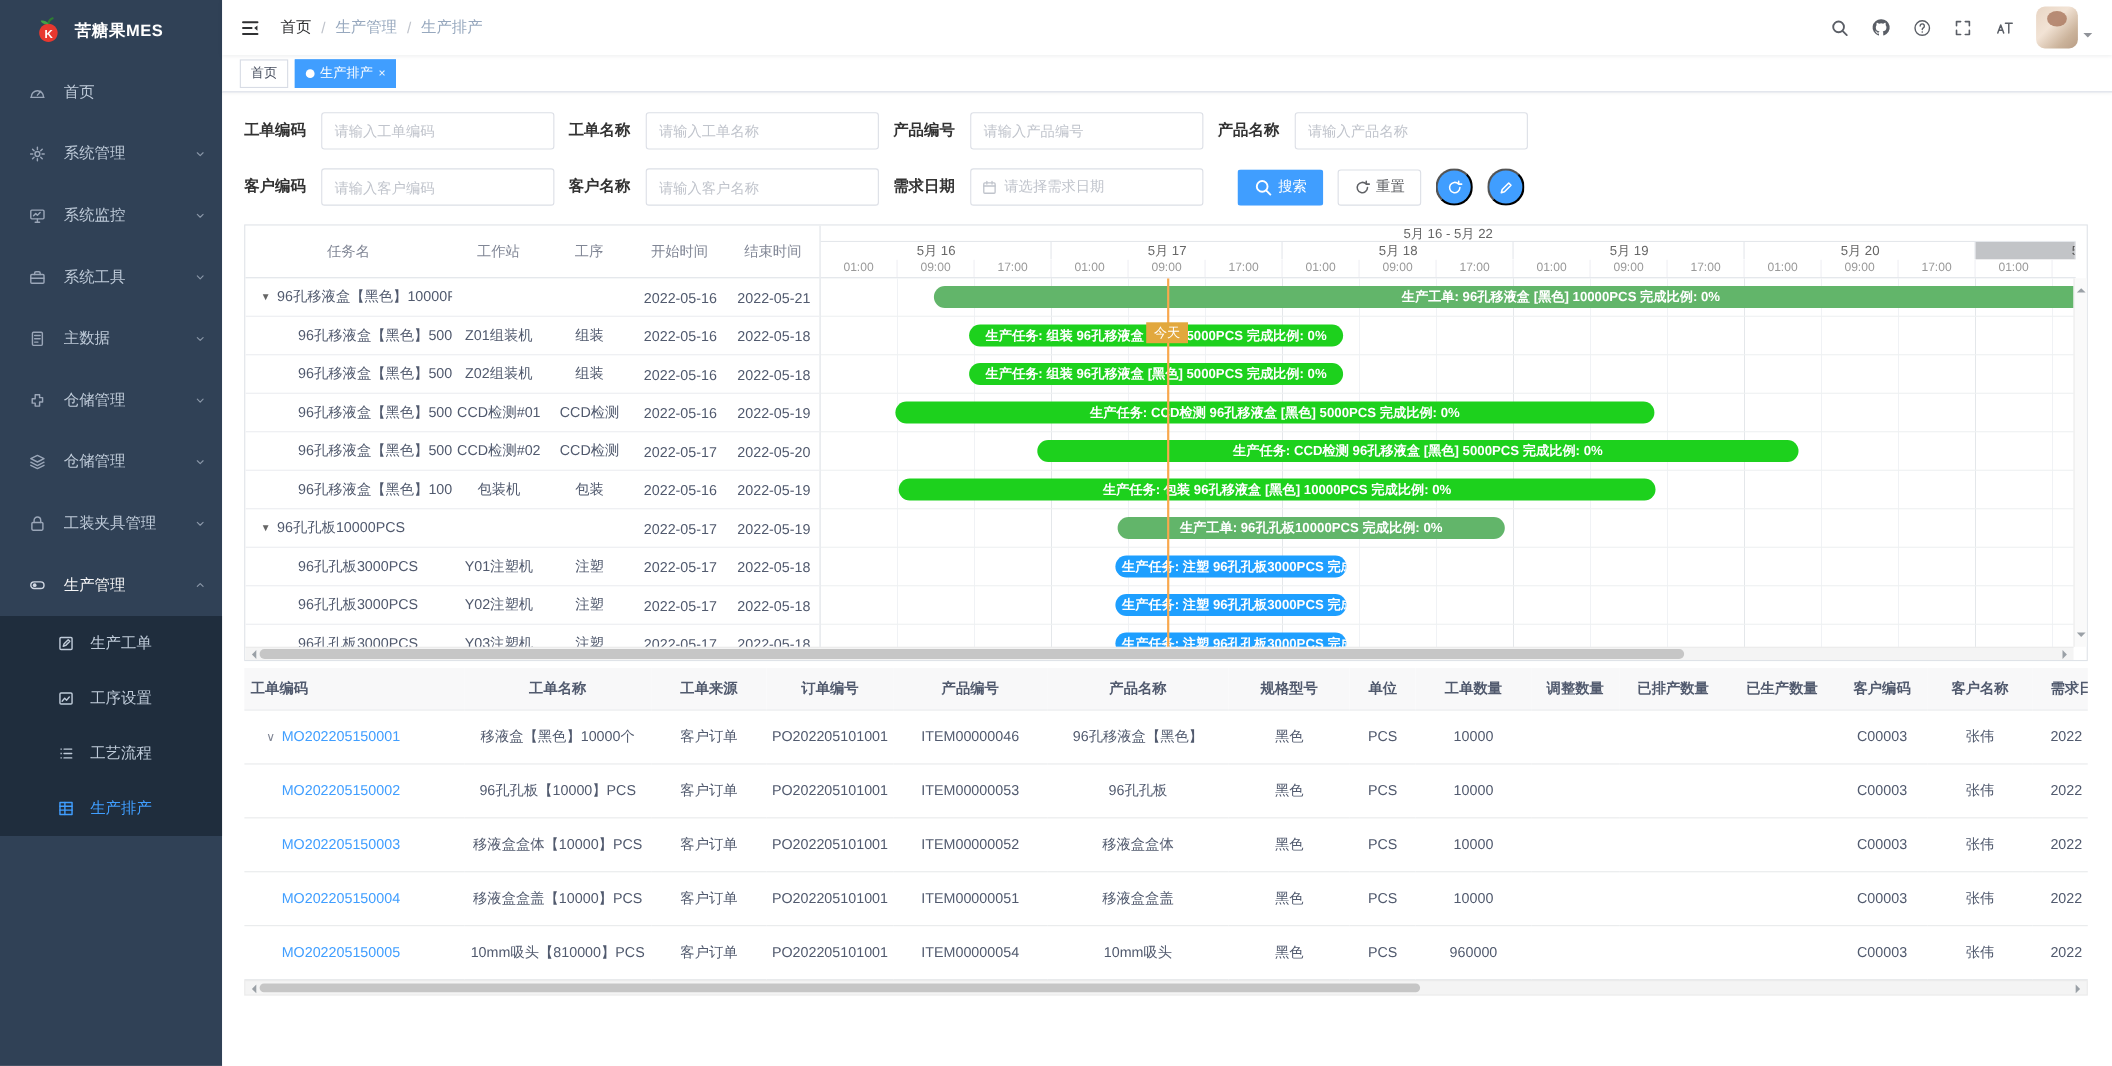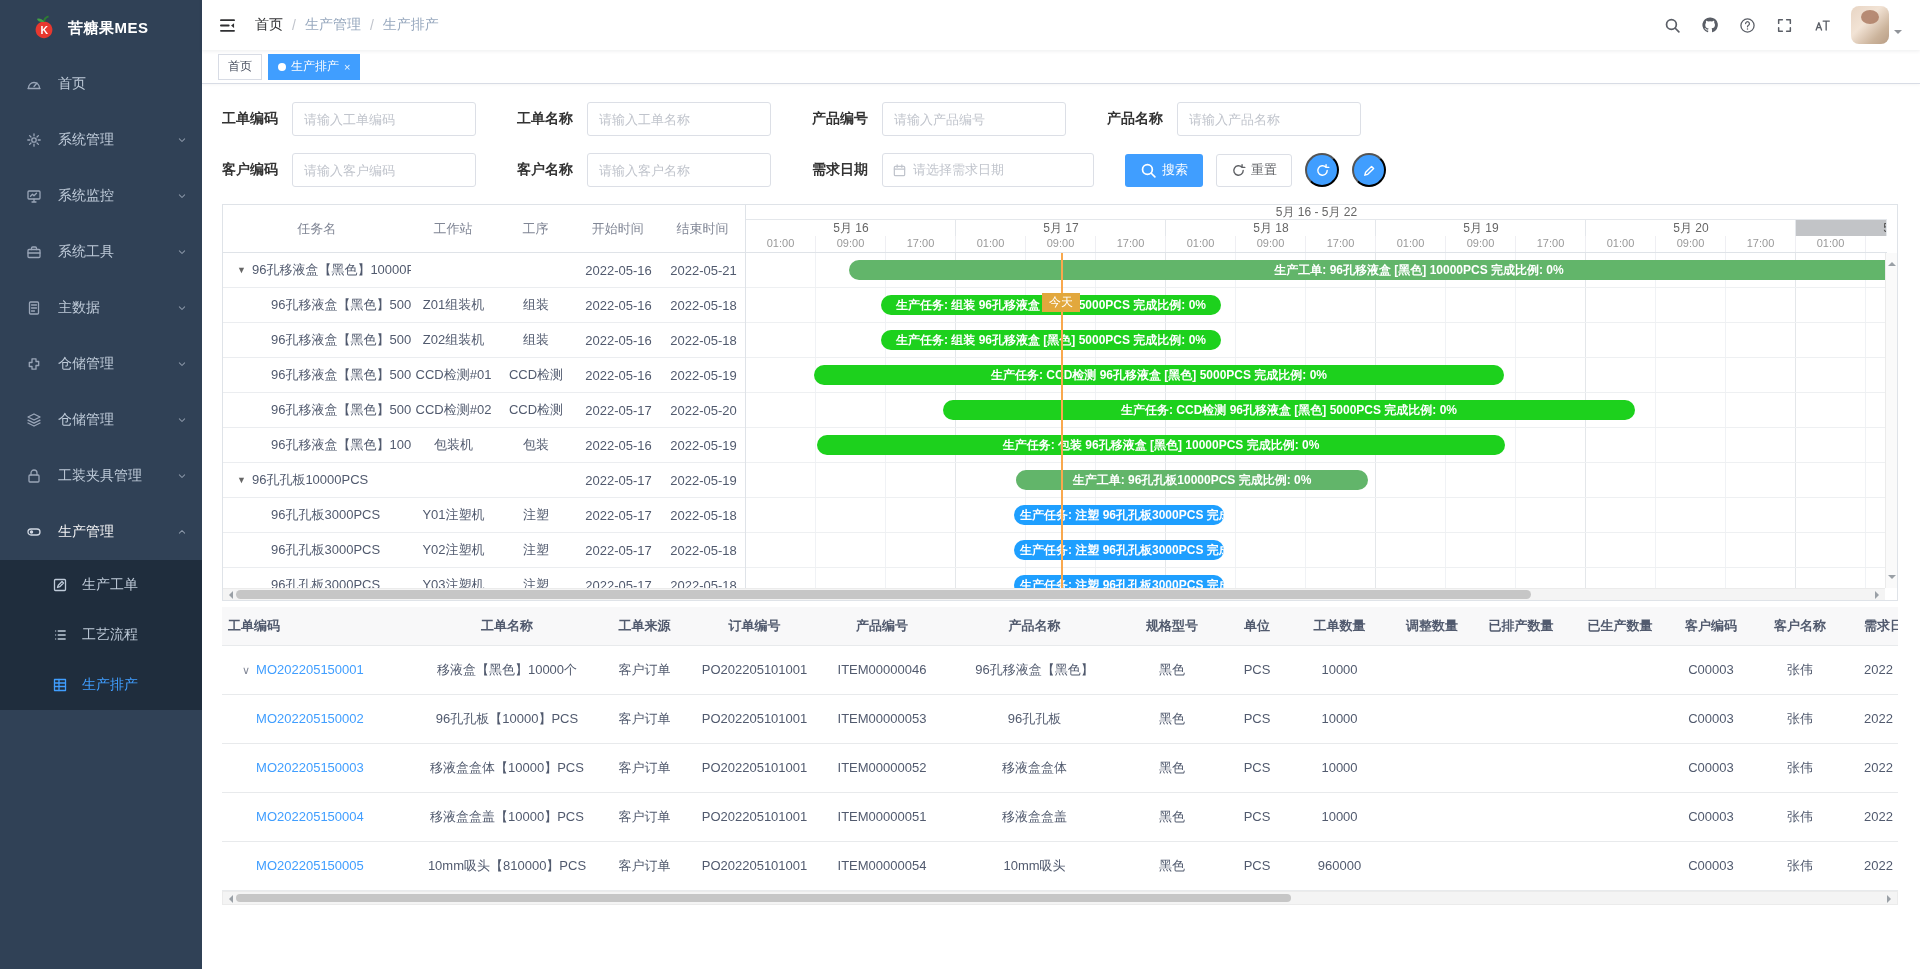--- a/index.html
+++ b/index.html
@@ -51,21 +51,21 @@
   .tag.active { background:#409eff; border-color:#409eff; color:#fff; }
   .tag .dot { width:8px; height:8px; border-radius:50%; background:#fff; display:inline-block; }
   .tag .tclose { font-size:11px; opacity:.9; cursor:pointer; }
 
   
   .content { flex:1; padding:18px 0 0 20px; background:#fff; overflow:hidden; }
 
   .filter-row { display:flex; align-items:center; height:34px; margin-bottom:17px; }
   .f-group { display:flex; align-items:center; width:295px; }
   .f-label { font-weight:bold; font-size:14px; color:#333; margin-right:8px; white-space:nowrap; width:62px; }
-  .f-input { width:184px; height:34px; border:1px solid #dcdfe6; border-radius:3px;
+  .f-input { width:212px; height:34px; border:1px solid #dcdfe6; border-radius:3px;
     padding:0 11px; font-size:13px; color:#606266; outline:none; font-family:inherit; }
   .f-input::placeholder { color:#c0c4cc; }
   .date-box { width:212px; height:34px; border:1px solid #dcdfe6; border-radius:3px;
     display:flex; align-items:center; padding:0 9px; gap:6px; color:#c0c4cc; font-size:13px; cursor:pointer;}
   .btns { display:flex; align-items:center; margin-left:18px; gap:13px; }
   .btn { height:33px; border-radius:3px; font-size:13px; display:flex; align-items:center;
     gap:5px; padding:0 14px; cursor:pointer; border:1px solid transparent; }
   .btn-primary { background:#409eff; color:#fff; }
   .btn-plain { background:#fff; color:#606266; border-color:#dcdfe6; }
   .btn-circle { width:34px; height:34px; border-radius:50%; background:#409eff; color:#fff;
@@ -286,20 +286,29 @@
       </nav>
     <div id="submenu" class="submenu">
         <div class="submenu-item">
           <span class="mi-icon" style="display: flex; align-items: center;">
             <svg width="16" height="16" viewBox="0 0 16 16" fill="none" stroke="currentColor" stroke-width="1.3" stroke-linecap="round" stroke-linejoin="round">
               <rect x="2.5" y="2.5" width="11" height="11" rx="1"></rect>
               <path d="M5.5 10.5l.8-2.3 3.7-3.7 1.5 1.5-3.7 3.7z"></path>
             </svg>
           </span>
           <span>生产工单</span>
+        </div>
+        <div class="submenu-item">
+          <span class="mi-icon" style="display: flex; align-items: center;">
+            <svg width="16" height="16" viewBox="0 0 16 16" fill="none" stroke="currentColor" stroke-width="1.3" stroke-linecap="round" stroke-linejoin="round">
+              <rect x="2.5" y="3" width="11" height="10" rx="1"></rect>
+              <path d="M4.5 10.5l2.3-2.8 1.8 1.8 2.4-2.8"></path>
+            </svg>
+          </span>
+          <span>工序设置</span>
         </div>
         <div class="submenu-item">
           <span class="mi-icon" style="display: flex; align-items: center;">
             <svg width="16" height="16" viewBox="0 0 16 16" fill="none" stroke="currentColor" stroke-width="1.3" stroke-linecap="round" stroke-linejoin="round">
               <path d="M6.2 4h7M6.2 8h7M6.2 12h7"></path>
               <path d="M3 3.4h1.2v1.2H3zM3 7.4h1.2v1.2H3zM3 11.4h1.2v1.2H3z" fill="currentColor" stroke="none"></path>
             </svg>
           </span>
           <span>工艺流程</span>
         </div>

